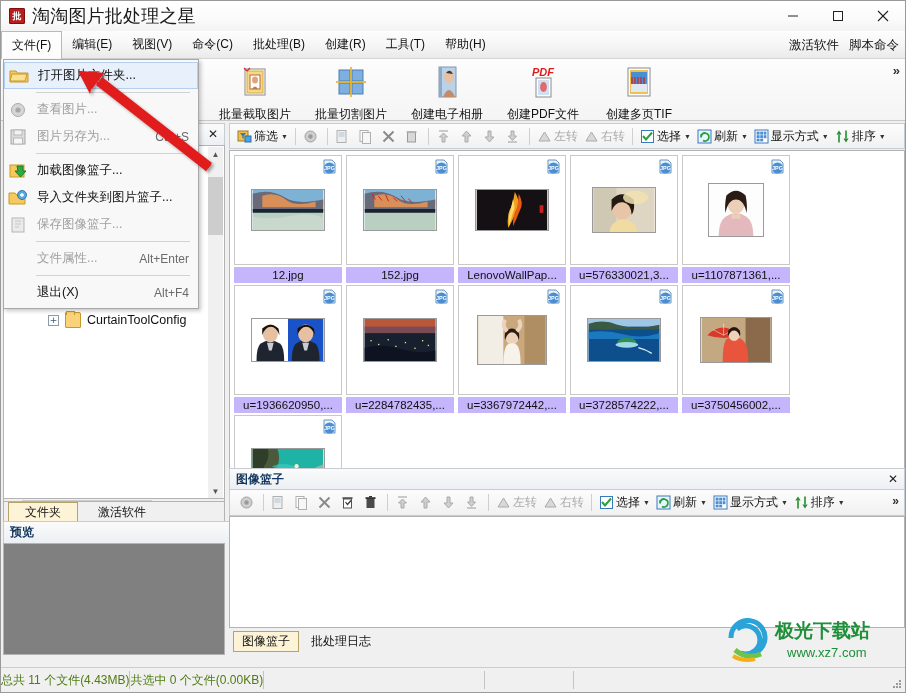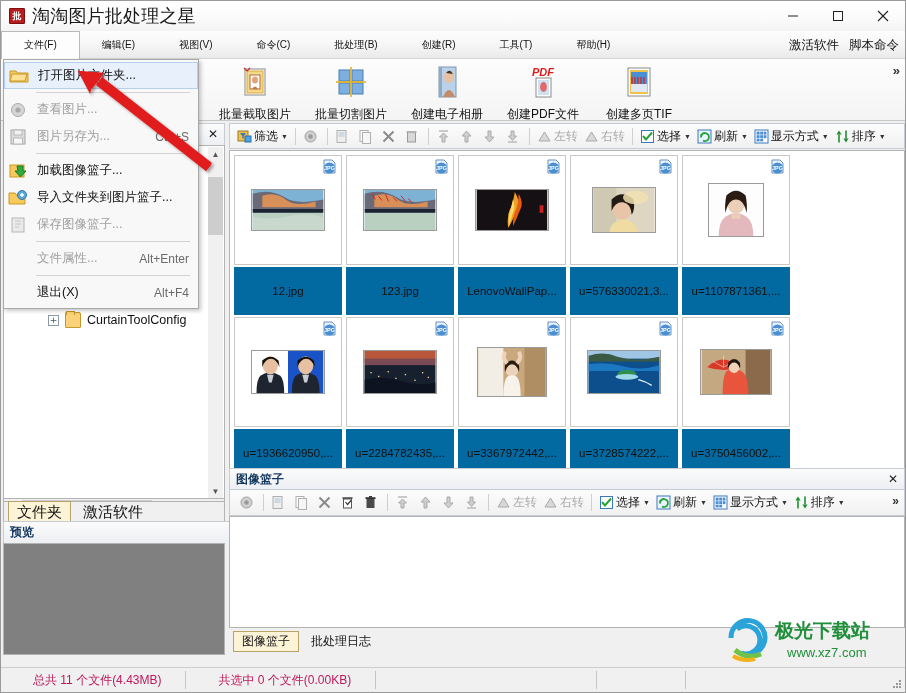--- a/index.html
+++ b/index.html
@@ -39,22 +39,22 @@
         font-size: 13px; color:#222; }
 
   
   .menubar {
     position:absolute; left:0; top:30px; width:904px; height:28px;
     background: linear-gradient(to bottom,#fdfdfd 0%, #f6f6f6 50%, #eaeaea 100%);
     border-bottom: 1px solid #d4d4d4;
     display:flex; align-items:stretch;
   }
   .menu-item {
-    padding: 0 22px; display:flex; align-items:center;
-    font-size: 10px; color:#111; white-space:nowrap;
+    padding: 0 10px; display:flex; align-items:center;
+    font-size: 12px; color:#111; white-space:nowrap;
   }
   .menu-item.active {
     background: #fdfdfd;
     border-left: 1px solid #b9b9b9;
     border-right: 1px solid #b9b9b9;
     border-top: 1px solid #b9b9b9;
     margin-bottom: -1px;
     padding-bottom: 1px;
   }
   .menu-right { position:absolute; right:6px; top:0; height:28px; display:flex; align-items:center; gap:10px; }
@@ -104,21 +104,21 @@
   .tv-thumb { position:absolute; left:0; top:30px; width:15px; height:58px; background:#cdcdcd; }
   .tree-hscroll { position:absolute; left:0; bottom:0; width:222px; height:16px; background:#f0f0f0;
                   border:1px solid #b3b3b3; border-top:none; }
   .th-l, .th-r { position:absolute; top:0; width:16px; height:14px; display:flex;
                  align-items:center; justify-content:center; font-size:8px; color:#555;}
   .th-l{left:0;} .th-r{right:0;}
   .th-thumb { position:absolute; left:18px; top:1px; width:130px; height:12px; background:#cdcdcd; }
 
   .lp-tabs { position:absolute; left:0; top:378px; width:222px; height:22px;
              background:#f0f0f0; border:1px solid #b3b3b3; display:flex; align-items:center; }
-  .lp-tab { padding:1px 8px; font-size:15px; color:#111; margin-left:4px; }
+  .lp-tab { padding:1px 16px; font-size:12px; color:#111; margin-left:4px; }
   .lp-tab.sel { background:#fdf4d8; border:1px solid #b5a36a; }
 
   
   .previewpanel { position:absolute; left:2px; top:520px; width:242px; height:140px; }
   .pv-body { position:absolute; left:0; top:22px; width:222px; height:112px;
              background:#808080; border:1px solid #b3b3b3; }
 
   
   .mainarea { position:absolute; left:228px; top:122px; width:540px; height:538px; }
 
@@ -137,21 +137,21 @@
     position:absolute; left:0; top:27px; width:676px; height:330px;
     background:#fff; border:1px solid #b3b3b3; overflow:hidden;
   }
   .grid { display:flex; flex-wrap:wrap; padding:4px 0 0 4px; }
   .cell { width:108px; margin-right:4px; margin-bottom:2px; }
   .cell-box { width:108px; height:110px; border:1px solid #c9c9c9; background:#fff;
               position:relative; display:flex; align-items:center; justify-content:center; }
   .thumb-img { border:1px solid #9a9a9a; }
   .jpg-badge { position:absolute; right:3px; top:2px; width:17px; height:17px; }
   .cell-name { text-align:center; font-size:11.5px; color:#111; margin-top:2px;
-               background:#0369a1; white-space:nowrap; overflow:hidden; padding:18px 0; }
+               background:#c4b5fd; white-space:nowrap; overflow:hidden; padding:2px 0; }
 
   .splitter { position:absolute; left:0; top:357px; width:676px; height:8px;
               display:flex; align-items:center; justify-content:center; }
   .splitter .dots { font-size:9px; color:#9a9a9a; letter-spacing:1px; }
 
   .basket { position:absolute; left:0; top:345px; width:676px; height:193px; }
   .bk-head { height:22px; background: linear-gradient(to bottom,#fbfbfb,#eceff3);
              border:1px solid #c6ccd4; display:flex; align-items:center; position:relative;
              padding-left:6px; font-size:12px; color:#14385e; font-weight:bold; }
   .bk-toolbar { position:absolute; left:0; top:22px; width:676px; height:26px;
@@ -161,21 +161,21 @@
   .bk-body { position:absolute; left:0; top:48px; width:676px; height:112px;
              background:#fff; border:1px solid #b3b3b3; }
   .bk-tabs { position:absolute; left:0; top:162px; width:676px; height:22px;
              display:flex; align-items:center; }
   .bk-tab { padding:1px 8px; font-size:12px; color:#111; margin-left:4px; }
   .bk-tab.sel { background:#fdf4d8; border:1px solid #b5a36a; }
 
   
   .statusbar { position:absolute; left:0; bottom:0; width:904px; height:25px;
                background:#f0f0f0; border-top:1px solid #cdcdcd; display:flex; align-items:center; }
-  .sb-cell { font-size:12px; color:#be185d; padding:0 24px; height:18px; display:flex; align-items:center;margin-left:8px; }
+  .sb-cell { font-size:12px; color:#4d7c0f; padding:0 0; height:18px; display:flex; align-items:center; }
   .sb-div { width:1px; height:18px; background:#c4c4c4; }
   .sb-grip { position:absolute; right:3px; bottom:3px; width:12px; height:12px; }
 
   
   .dropdown {
     position:absolute; left:2px; top:58px; width:196px;
     background:#f8f8f8; border:1px solid #a8a8a8; z-index:50;
     box-shadow: 2px 2px 4px rgba(0,0,0,.22);
     padding: 2px 0;
   }
@@ -662,21 +662,21 @@
               </g>
             </svg>
             <span class="jpg-badge">
               <svg width="17" height="17" viewBox="0 0 17 17">
                   <path d="M3 2 h8 l3 3 v10 H3z" fill="#eaf3fb" stroke="#6a93bd"></path>
                   <circle cx="8.5" cy="10" r="5.5" fill="#4a8fd4"></circle>
                   <text x="8.5" y="12" font-size="5.5" fill="#fff" text-anchor="middle" font-family="Liberation Sans" font-weight="bold">JPG</text>
                 </svg>
             </span>
           </div>
-          <div class="cell-name">123.jpg</div>
+          <div class="cell-name">152.jpg</div>
         </div>
 
         <div class="cell">
           <div class="cell-box">
             <svg class="thumb-img" width="74" height="42" viewBox="0 0 74 42">
               <rect width="74" height="42" fill="#151013"></rect>
               <path d="M40 2 q7 12 2 20 q-4 9 -9 18 q-2 -14 3 -22 q3 -9 4 -16z" fill="#f0a020"></path>
               <path d="M44 4 q6 10 1 18 q-3 8 -7 16 q0 -12 4 -19 q2 -8 2 -15z" fill="#e85c12"></path>
               <path d="M38 10 q3 8 0 14 q-2 7 -4 14 q-1 -10 1 -16 q2 -6 3 -12z" fill="#ffd86a"></path>
               <rect x="66" y="16" width="4" height="8" fill="#cc2020"></rect>

